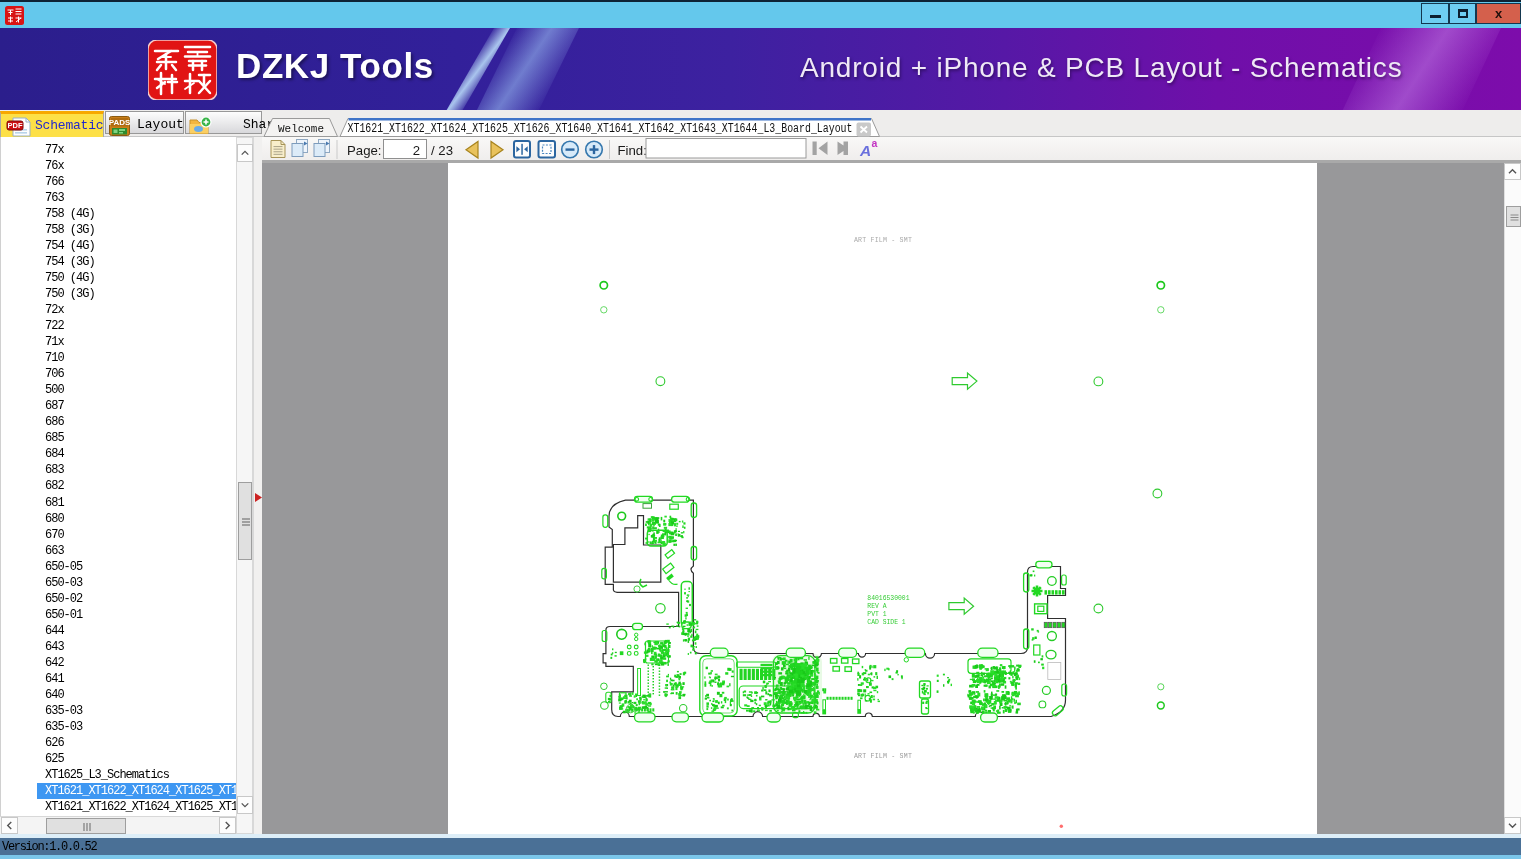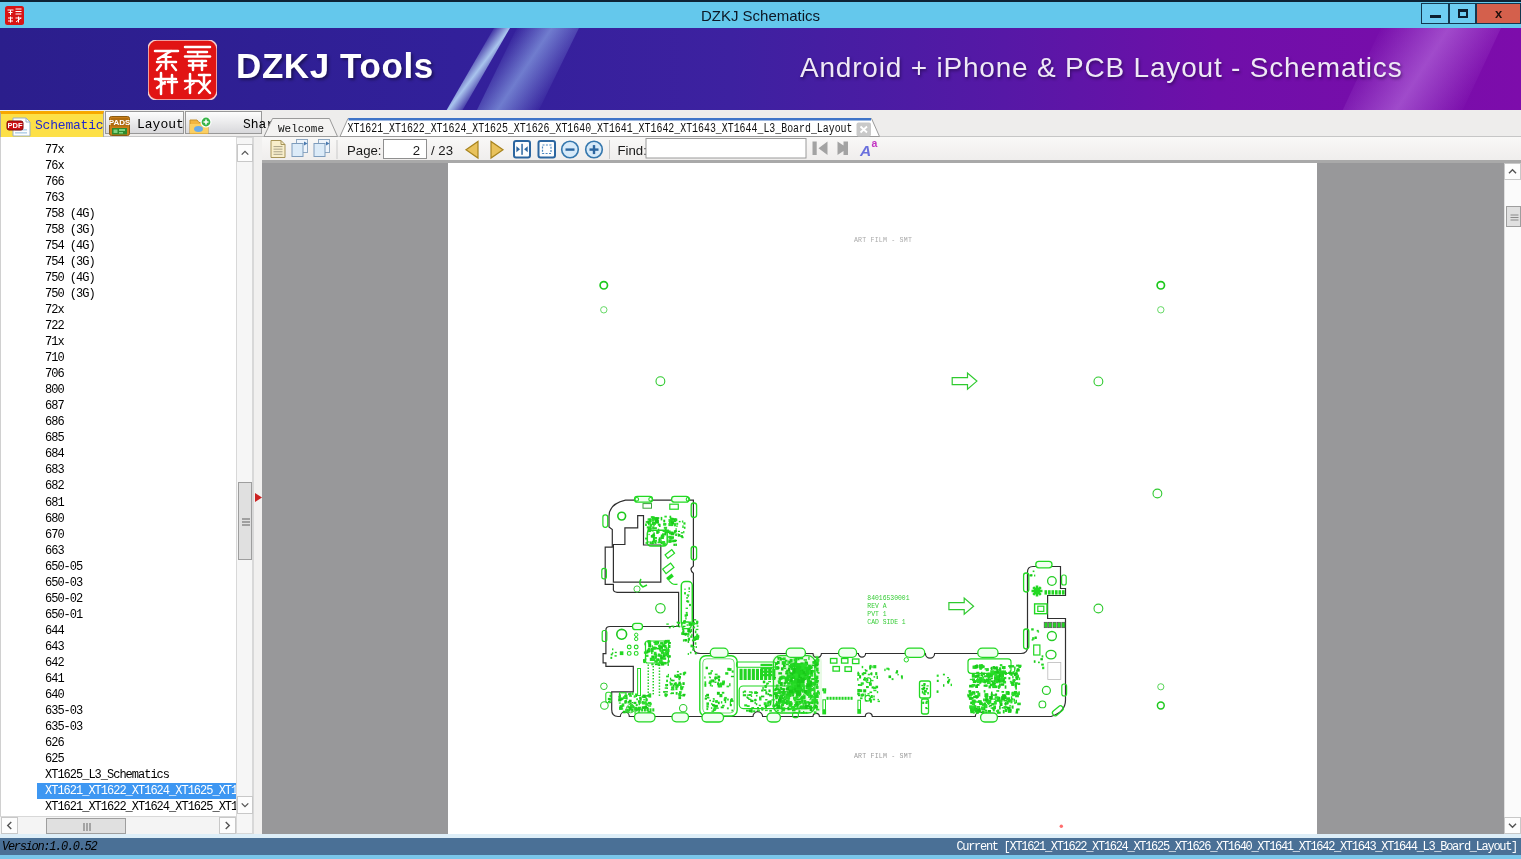--- a/index.html
+++ b/index.html
@@ -34,36 +34,35 @@
 #sbvscroll { position:absolute; left:236px; top:137px; width:17px; height:697px; background:#f6f6f6; border:1px solid #d8d8d8; }
 #sbhscroll { position:absolute; left:0; top:816px; width:236px; height:18px; background:#f4f4f4; border-top:1px solid #d8d8d8; }
 #splitter { position:absolute; left:253px; top:137px; width:9px; height:697px; background:#f1f0ef; border-left:1px solid #d8d8d8; }
 #content { position:absolute; left:262px; top:163px; width:1242px; height:671px; background:#98989a; }
 #page { position:absolute; left:186px; top:0; width:869px; height:671px; background:#fff; overflow:hidden; }
 #cvscroll { position:absolute; left:1504px; top:163px; width:17px; height:671px; background:#fbfbfb; border-left:1px solid #e0e0e0; }
 .thumbv { position:absolute; background:#e0e0e0; border:1px solid #9e9e9e; }
 #statuswrap { position:absolute; left:0; top:834px; width:1521px; height:25px; }
 #statustop { position:absolute; left:0; top:0; width:1521px; height:3.5px; background:#ddeef8; }
 #statusbar { position:absolute; left:0; top:3.5px; width:1521px; height:17.5px; background:#4a7096; font-family:"Liberation Mono",monospace; font-size:12px; letter-spacing:-1.3px; }
-#statusbar .lft { position:absolute; left:2px; top:2.5px; color:#000;font-style:italic; }
+#statusbar .lft { position:absolute; left:2px; top:2.5px; color:#000; }
 #statusbar .rgt { position:absolute; right:4px; top:2.5px; color:#fff; }
 #statusbot { position:absolute; left:0; top:21px; width:1521px; height:4px; background:#7ac6ea; }
 </style></head>
 <body>
 <div id="titlebar">
   <svg width="19" height="19" viewBox="0 0 19 19" style="position:absolute;left:5px;top:4px">
       <rect width="19" height="19" rx="2.5" fill="#d81414"></rect>
       <g stroke="#fff" stroke-width="1" fill="none">
         <path d="M2.5,4 h6 M3.5,6.5 h4 M5.5,4 v5"></path>
         <path d="M10.5,3 h6 M10.5,5.5 h6 M10.5,8 h6"></path>
         <path d="M3,12 h5 M5.5,10.5 v6 M3,15 h5"></path>
         <path d="M10.5,12 h6 M13.5,10.5 v6 M11,16 l5,-4"></path>
       </g>
     </svg>
-  <div id="titletext">DZKJ Schematics</div>
   <div class="winbtn" id="btnmin">
       <i></i>
     </div>
   <div class="winbtn" id="btnmax">
       <i></i>
     </div>
   <div class="winbtn" id="btnclose">x</div>
 </div>
 <div id="banner">
   <div class="streak1"></div>
@@ -209,21 +208,21 @@
       <div>758 (3G)</div>
       <div>754 (4G)</div>
       <div>754 (3G)</div>
       <div>750 (4G)</div>
       <div>750 (3G)</div>
       <div>72x</div>
       <div>722</div>
       <div>71x</div>
       <div>710</div>
       <div>706</div>
-      <div>800</div>
+      <div>500</div>
       <div>687</div>
       <div>686</div>
       <div>685</div>
       <div>684</div>
       <div>683</div>
       <div>682</div>
       <div>681</div>
       <div>680</div>
       <div>670</div>
       <div>663</div>
@@ -2092,15 +2091,14 @@
 <div style="position:absolute;left:1504px;top:163px;width:17px;height:17px;background:#fdfdfd;border:1px solid #c8c8c8;box-sizing:border-box"><svg width="15" height="15" viewBox="0 0 17 17">
       <path d="M4.5,10.5 L8.5,6.5 L12.5,10.5" fill="none" stroke="#555" stroke-width="1.6"></path>
     </svg></div>
 <div style="position:absolute;left:1504px;top:817px;width:17px;height:17px;background:#fdfdfd;border:1px solid #c8c8c8;box-sizing:border-box"><svg width="15" height="15" viewBox="0 0 17 17">
       <path d="M4.5,6.5 L8.5,10.5 L12.5,6.5" fill="none" stroke="#555" stroke-width="1.6"></path>
     </svg></div>
 <div id="statuswrap">
   <div id="statustop"></div>
   <div id="statusbar">
     <span class="lft">Version:1.0.0.52</span>
-    <span class="rgt">Current [XT1621_XT1622_XT1624_XT1625_XT1626_XT1640_XT1641_XT1642_XT1643_XT1644_L3_Board_Layout]</span>
   </div>
   <div id="statusbot"></div>
 </div>
 </body></html>

